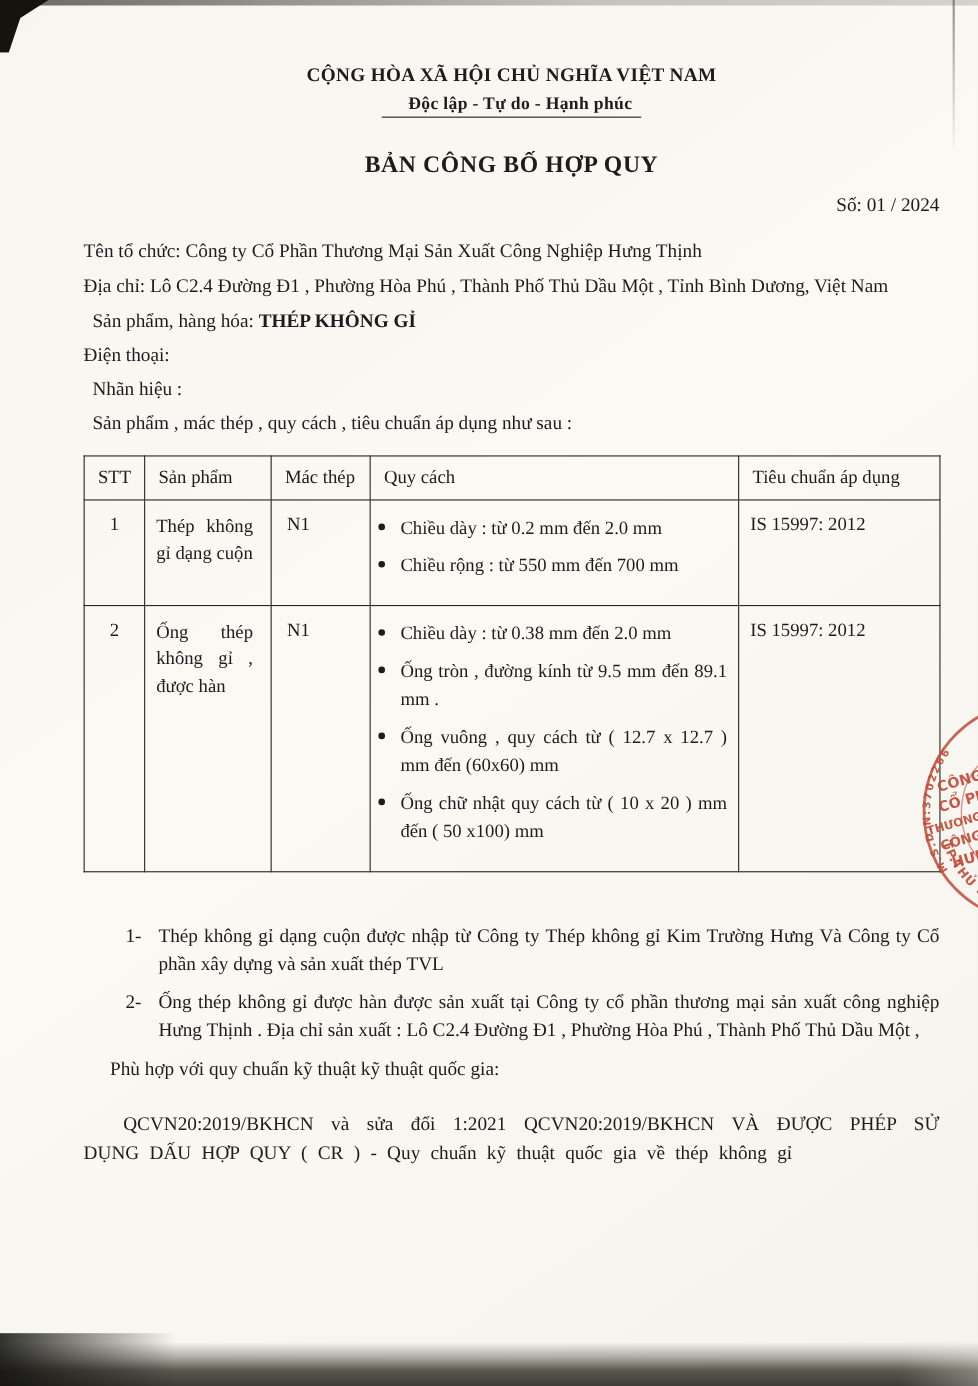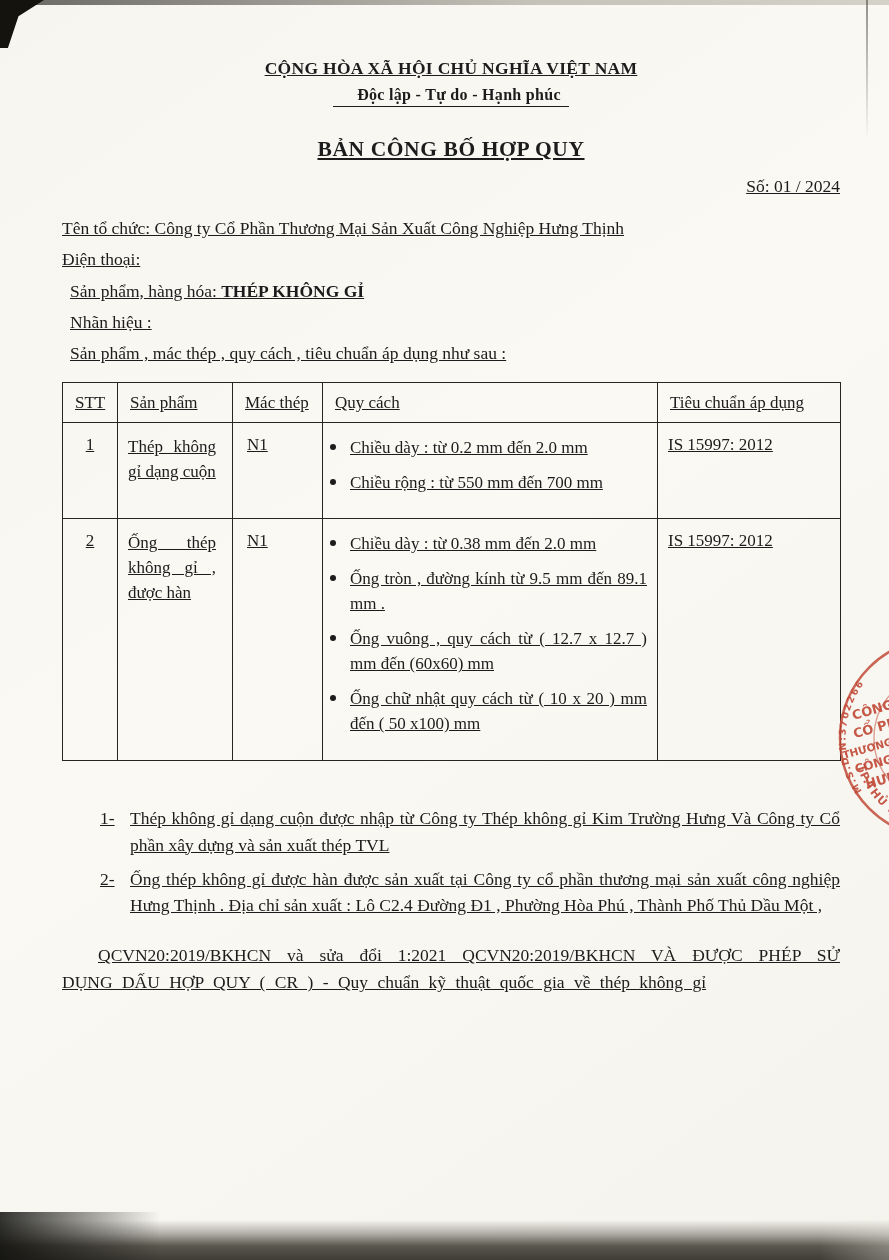--- a/index.html
+++ b/index.html
@@ -21,21 +21,21 @@
     clip-path:polygon(0 0,100% 0,42% 34%,18% 100%,0 100%);}
   .art-rightline{position:absolute;top:0;left:866px;width:2px;height:140px;
     background:linear-gradient(to bottom,rgba(90,88,80,.65),rgba(90,88,80,0));}
   .art-bottom{position:absolute;left:0;right:0;bottom:0;height:40px;
     background:linear-gradient(to bottom,rgba(101,98,89,0) 0%,rgba(101,98,89,.5) 35%,#5a574e 65%,#3e3c35 100%);}
   .art-bottom::before{content:"";position:absolute;left:0;bottom:0;width:160px;height:120%;
     background:linear-gradient(to right,rgba(15,15,12,.85),rgba(15,15,12,0));}
   .art-bottom::after{content:"";position:absolute;right:0;bottom:0;width:70px;height:100%;
     background:linear-gradient(to left,rgba(240,238,230,.3),transparent);}
 
-  .content{position:absolute;left:62px;top:58px;width:778px;text-decoration:underline;}
+  .content{position:absolute;left:76px;top:58px;width:778px;}
 
   .nat-title{text-align:center;font-weight:bold;font-size:17.5px;letter-spacing:.3px;}
   .motto-wrap{text-align:center;margin-top:7px;}
   .motto{display:inline-block;font-weight:bold;font-size:16px;letter-spacing:.3px;
     padding:0 8px 2px 24px;border-bottom:1.6px solid #1c1c1c;}
   .doc-title{text-align:center;font-weight:bold;font-size:21.5px;letter-spacing:.6px;margin-top:30px;}
   .doc-number{text-align:right;font-size:17.5px;margin-top:14px;}
 
   .para{font-size:17.5px;line-height:1.5;margin-top:5px;}
   .first-para{margin-top:18px;}
@@ -80,22 +80,23 @@
 
     <div class="nat-title">CỘNG HÒA XÃ HỘI CHỦ NGHĨA VIỆT NAM</div>
     <div class="motto-wrap">
       <span class="motto">Độc lập - Tự do - Hạnh phúc</span>
     </div>
 
     <div class="doc-title">BẢN CÔNG BỐ HỢP QUY</div>
     <div class="doc-number">Số: 01 / 2024</div>
 
     <p class="para first-para">Tên tổ chức: Công ty Cổ Phần Thương Mại Sản Xuất Công Nghiệp Hưng Thịnh</p>
+    <p class="para">Địa chỉ: Lô C2.4 Đường Đ1 , Phường Hòa Phú , Thành Phố Thủ Dầu Một , Tỉnh Bình Dương, Việt Nam</p>
+    <p class="para pad8"><span>Sản phẩm, hàng hóa: </span><span class="bold">THÉP KHÔNG GỈ</span></p>
     <p class="para">Điện thoại:</p>
-    <p class="para pad8"><span>Sản phẩm, hàng hóa: </span><span class="bold">THÉP KHÔNG GỈ</span></p>
     <p class="para pad8">Nhãn hiệu :</p>
     <p class="para pad8">Sản phẩm , mác thép , quy cách , tiêu chuẩn áp dụng như sau :</p>
 
     <table class="spec">
       <colgroup>
         <col style="width:55px">
           <col style="width:115px">
           <col style="width:90px">
           <col style="width:335px">
           <col style="width:183px">
@@ -141,20 +142,21 @@
       <div class="note">
         <span class="marker">1-</span>
         <span class="body">Thép không gỉ dạng cuộn được nhập từ Công ty Thép không gỉ Kim Trường Hưng Và Công ty Cổ phần xây dựng và sản xuất thép TVL</span>
       </div>
       <div class="note">
         <span class="marker">2-</span>
         <span class="body">Ống thép không gỉ được hàn được sản xuất tại Công ty cổ phần thương mại sản xuất công nghiệp Hưng Thịnh . Địa chỉ sản xuất : Lô C2.4 Đường Đ1 , Phường Hòa Phú , Thành Phố Thủ Dầu Một ,</span>
       </div>
     </div>
 
+    <p class="conf-intro">Phù hợp với quy chuẩn kỹ thuật kỹ thuật quốc gia:</p>
     <p class="conf-body">QCVN20:2019/BKHCN và sửa đổi 1:2021 QCVN20:2019/BKHCN VÀ ĐƯỢC PHÉP SỬ DỤNG DẤU HỢP QUY ( CR ) -  Quy chuẩn kỹ thuật quốc gia về thép không gỉ</p>
 
   </div>
 
   <svg class="stamp" viewBox="0 0 230 230">
     <circle cx="108" cy="112" r="100" fill="none" stroke="#c24b3a" stroke-width="2.5" opacity="0.85"></circle>
     <circle cx="108" cy="112" r="66" fill="none" stroke="#c24b3a" stroke-width="1.3" opacity="0.55"></circle>
     <defs>
       <path id="arcL" d="M 30,165 A 92,92 0 0 1 30,60" fill="none"></path>
       <path id="arcB" d="M 25,140 A 92,92 0 0 0 100,204" fill="none"></path>

